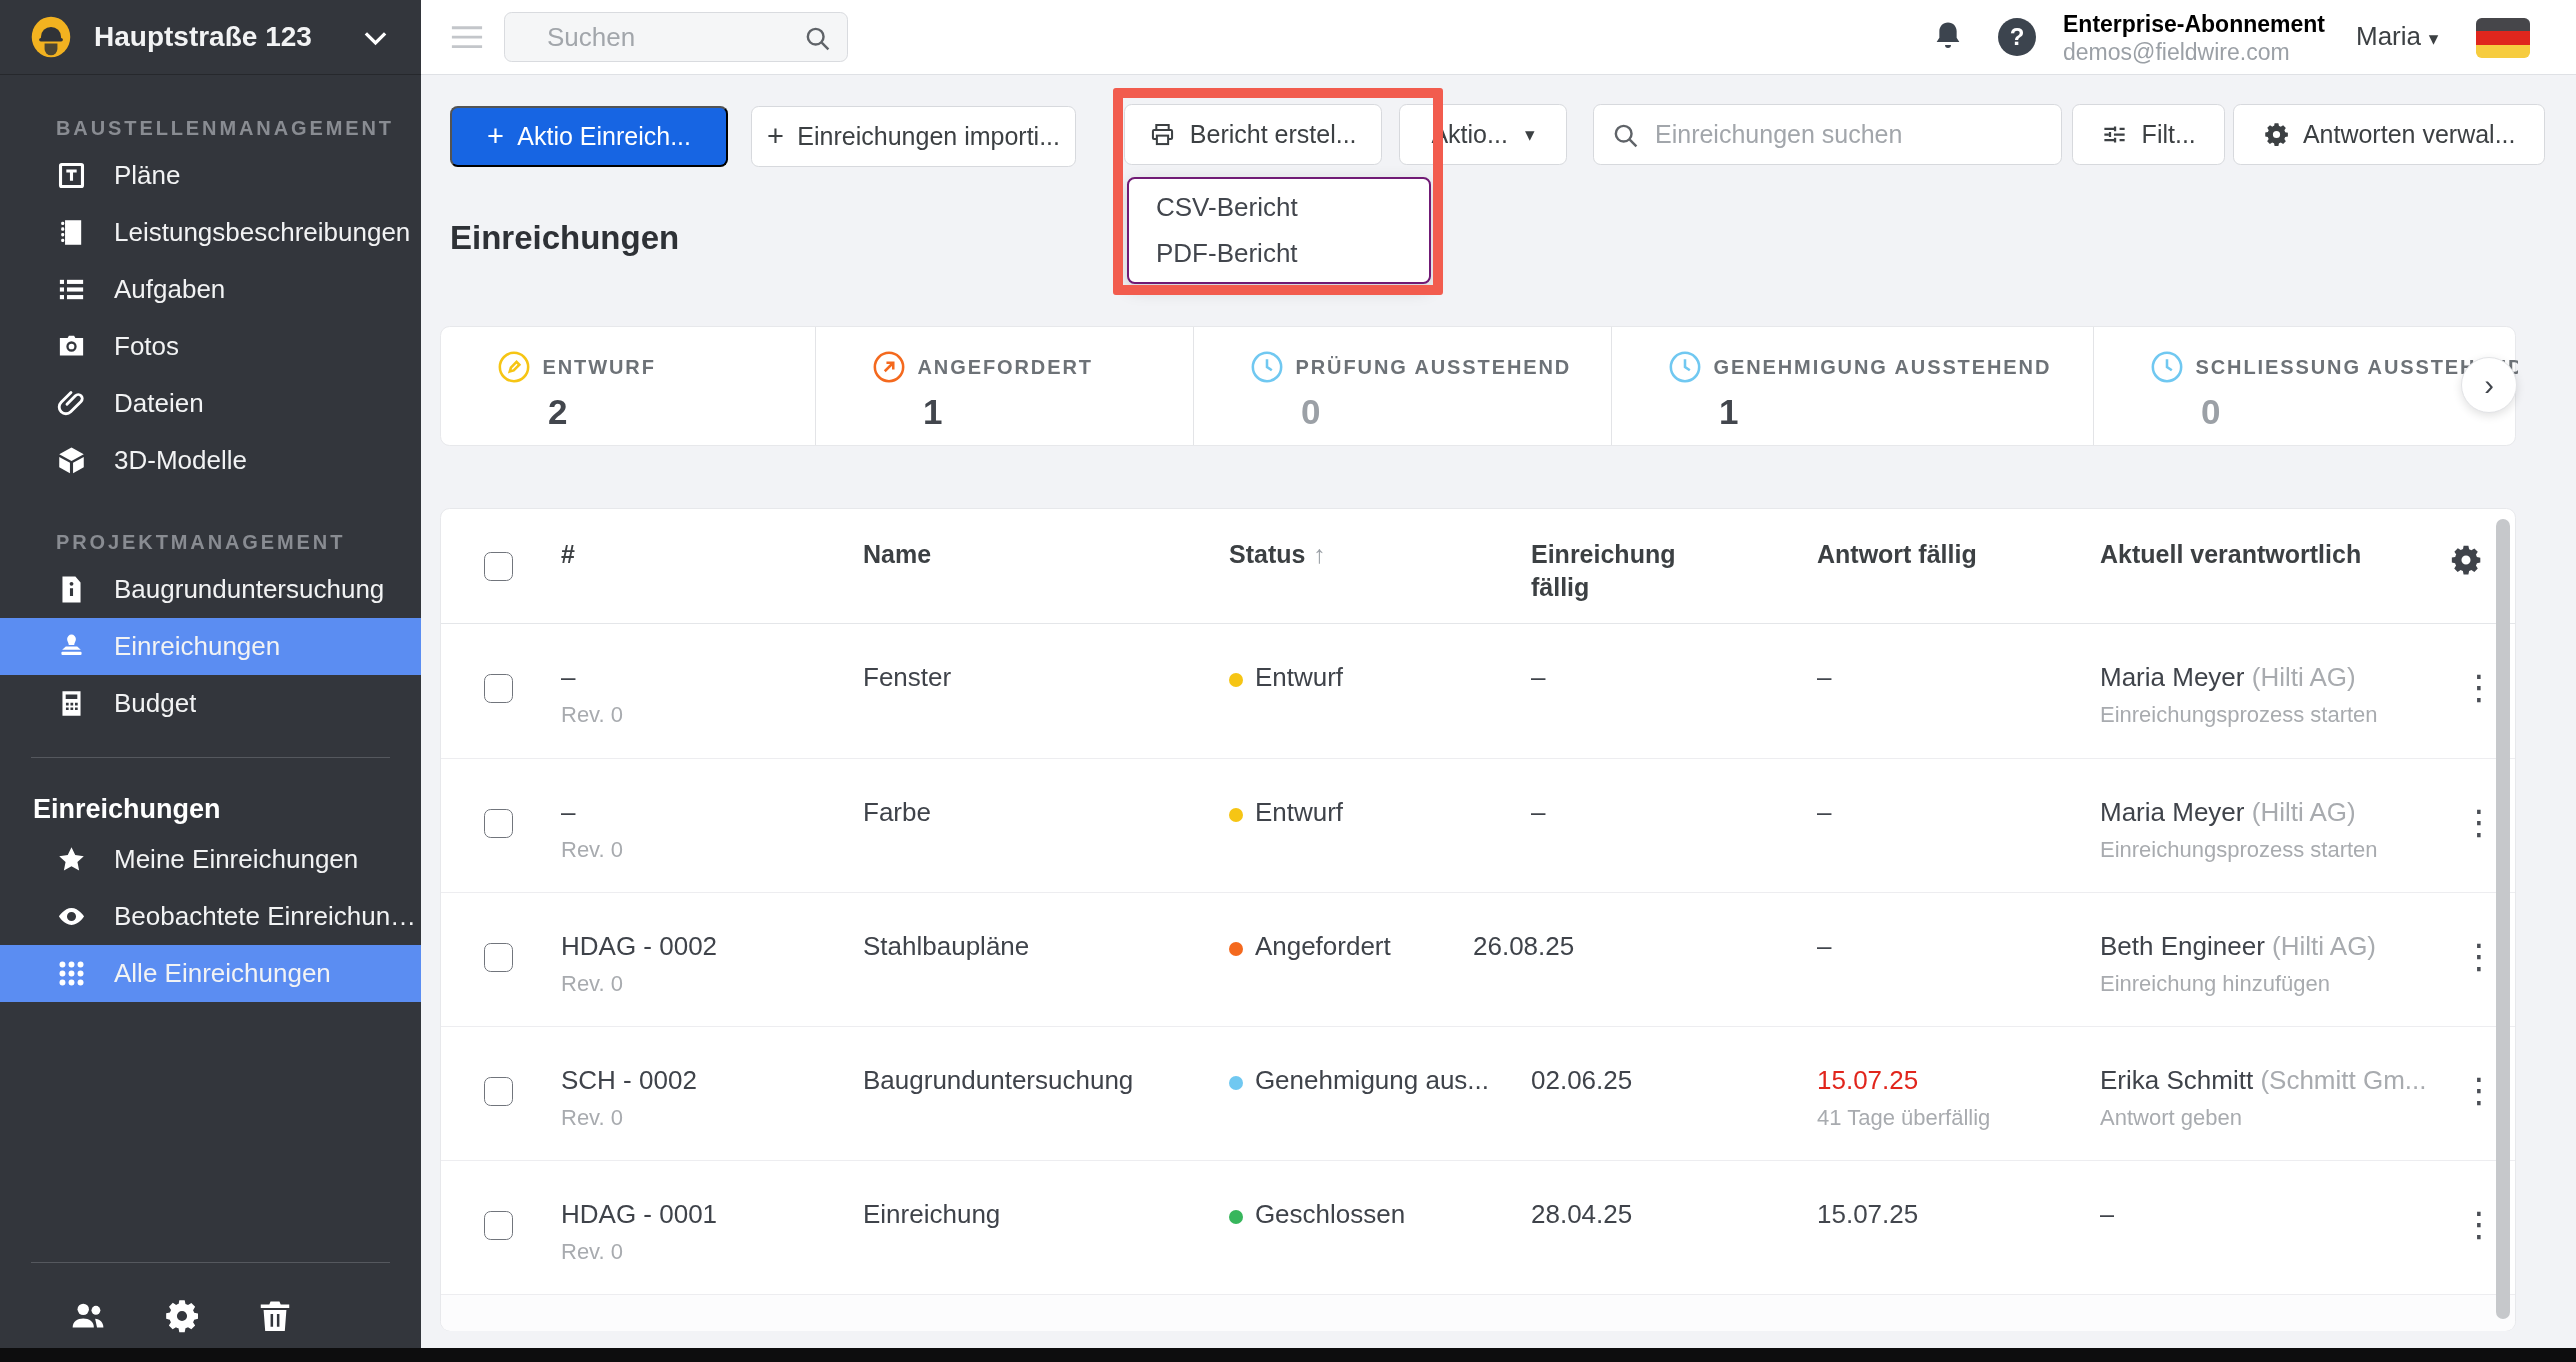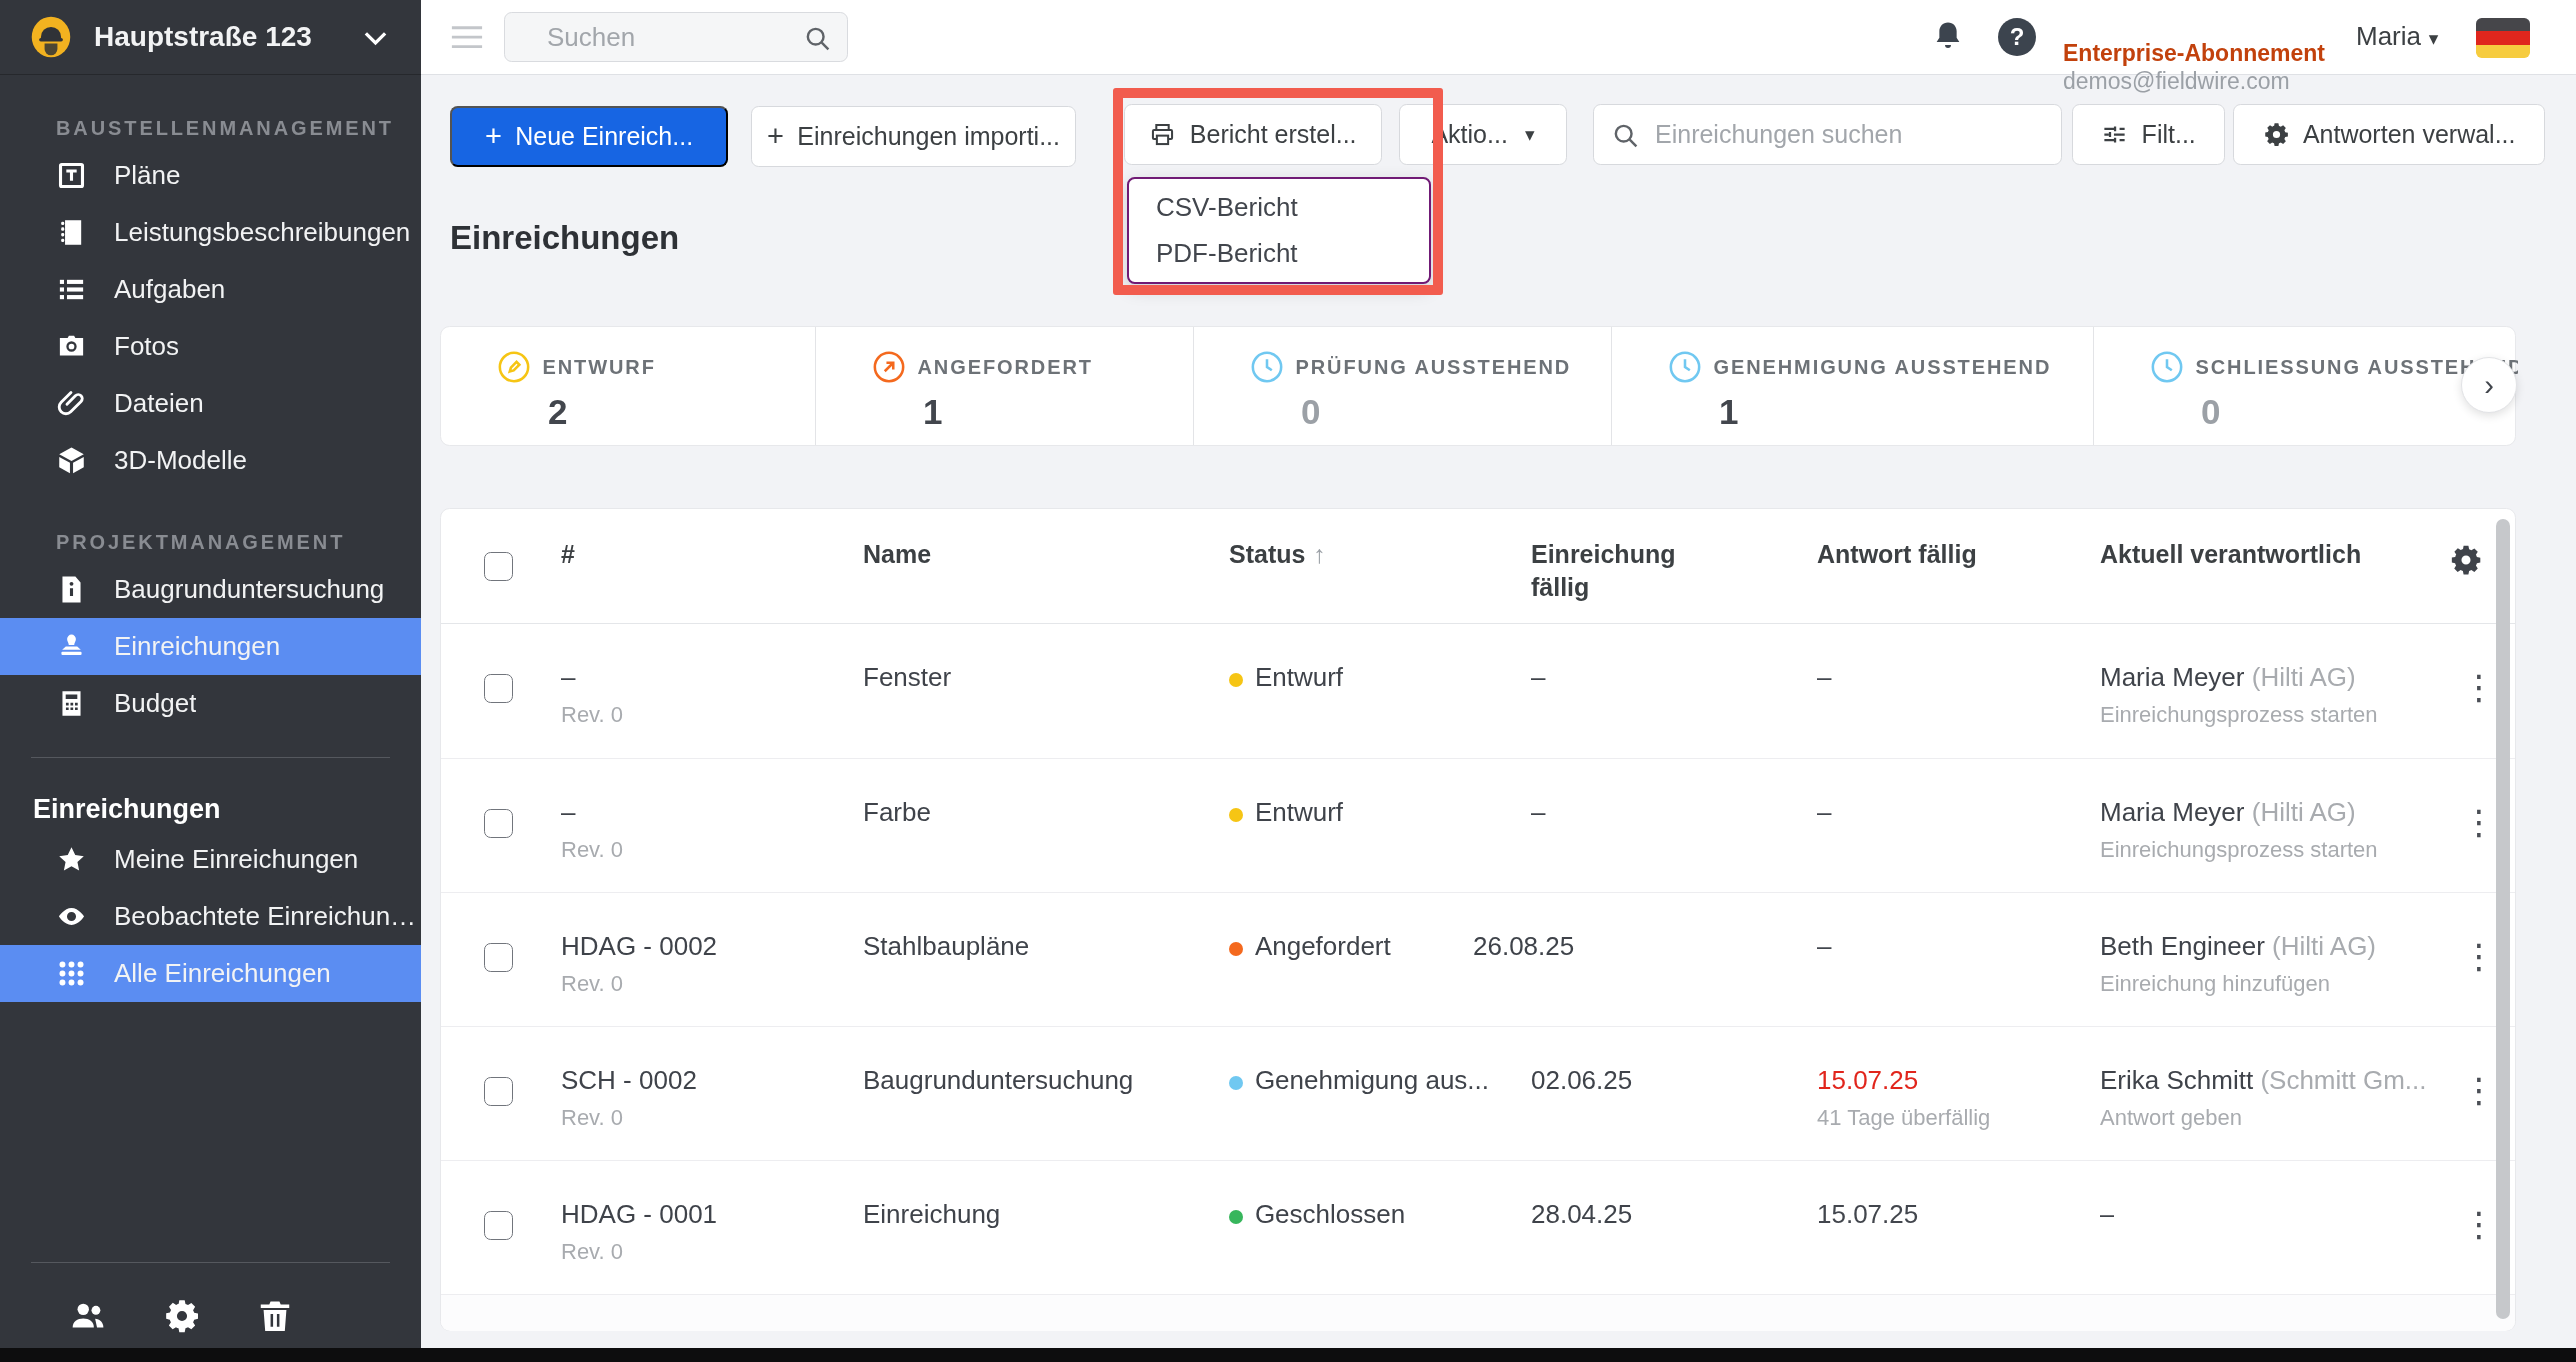--- a/index.html
+++ b/index.html
@@ -29,21 +29,21 @@
   
   .topbar { position:absolute; left:421px; top:0; right:0; height:75px; background:#fff; border-bottom:1px solid #dfe1e5; z-index:5; }
   .hamburger { position:absolute; left:29px; top:23px; width:34px; height:29px; color:#c3c6ca; cursor:pointer; }
   .tb-search { position:absolute; left:83px; top:12.4px; width:344px; height:50px; background:#f5f6f7; border:1px solid #d9dbdf; border-radius:7.7px; }
   .tb-search input { position:absolute; left:42px; top:0; width:239px; height:48px; border:none; background:transparent; font-size:26px; color:#42464d; outline:none; font-family:inherit; }
   .tb-search input::placeholder { color:#a2a6ab; }
   .tb-search .mag { position:absolute; right:15.3px; top:10.5px; width:29px; height:29px; color:#5f6368; }
   .bell { position:absolute; left:1510px; top:19px; width:34px; height:36px; color:#3c444e; cursor:pointer; }
   .qmark { position:absolute; left:1577px; top:18px; width:38px; height:38px; border-radius:50%; background:#3c444e; color:#fff; font-size:24px; font-weight:bold; display:flex; align-items:center; justify-content:center; cursor:pointer; }
   .sub-block { position:absolute; left:1642px; top:9.6px; width:278px; }
-  .sub-line1 { font-size:23px; font-weight:bold; color:#c2410c; line-height:29px; white-space:nowrap;margin-top:29px; }
+  .sub-line1 { font-size:23px; font-weight:bold; color:#000000; line-height:29px; white-space:nowrap; }
   .sub-line2 { font-size:23px; color:#9ba0a6; line-height:27px; white-space:nowrap; }
   .user-menu { position:absolute; left:1935px; top:21px; font-size:26px; color:#3c4043; cursor:pointer; white-space:nowrap; }
   .user-caret { font-size:19px; color:#3c4043; margin-left:7.7px; }
   .flag { position:absolute; left:2055px; top:18px; width:54px; height:40px; border-radius:5.7px; overflow:hidden; cursor:pointer; }
   .flag div { height:13.4px; }
   .flag .f1 { background:#46464a; } .flag .f2 { background:#df261d; } .flag .f3 { background:#f6cc3f; }
 
   
   .content { position:absolute; left:421px; top:75px; right:0; bottom:15.3px; background:#f2f3f6; overflow:hidden; }
   .btn { position:absolute; height:61px; border-radius:7.7px; display:flex; align-items:center; justify-content:center; gap:13.4px; font-size:25px; cursor:pointer; white-space:nowrap; }
@@ -270,21 +270,21 @@
         <div class="f1"></div>
         <div class="f2"></div>
         <div class="f3"></div>
       </span>
   </header>
 
   <main class="content">
 
     <button class="btn btn-primary" style="left:29px; top:31px; width:278px;">
       <span class="plus">+</span>
-      <span>Neue Einreich...</span>
+      <span>Aktio Einreich...</span>
     </button>
     <button class="btn btn-light" style="left:330px; top:31px; width:325px;">
       <span class="plus">+</span>
       <span>Einreichungen importi...</span>
     </button>
     <button class="btn btn-light" style="left:703px; top:29px; width:258px;">
       <span class="bicon">
           <svg viewBox="0 0 24 24" fill="none" stroke="currentColor" stroke-width="1.8">
             <path d="M6.5 8V3.5h11V8"></path>
             <rect x="3.5" y="8" width="17" height="8" rx="1"></rect>

